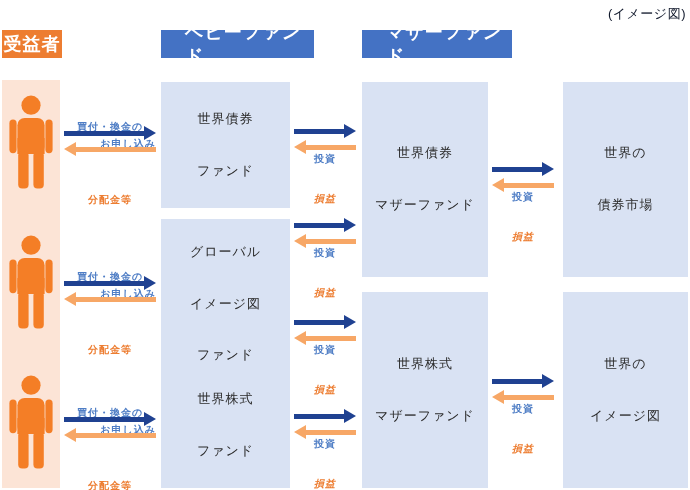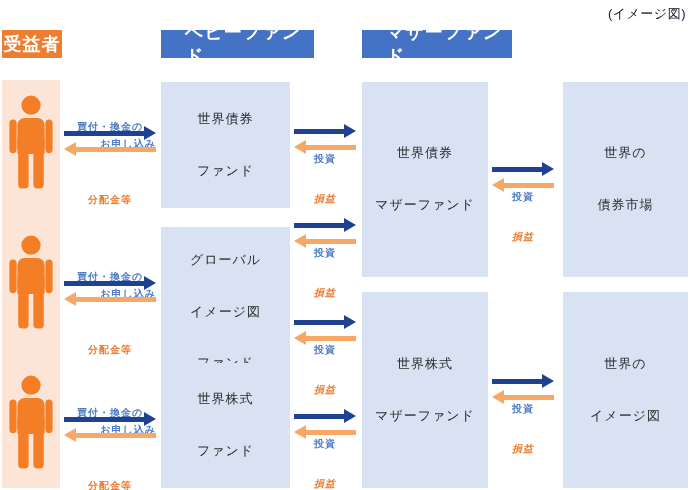--- a/index.html
+++ b/index.html
@@ -38,21 +38,21 @@
   .person svg{width:100%;height:100%;display:block;}
   .p1{top:92px;} .p2{top:232px;} .p3{top:372px;}
 
   .box{
     position:absolute;background:var(--box-fill);
     display:flex;flex-direction:column;align-items:center;justify-content:center;
     font-size:13px;color:var(--box-text);line-height:1.6;letter-spacing:1px;text-align:center;gap:31px;
   }
   .box span{display:block;}
   .b-baby1{left:161px;top:82px;width:129px;height:126px;}
-  .b-baby2{left:161px;top:227px;width:129px;height:170px;}
+  .b-baby2{left:161px;top:219px;width:129px;height:170px;}
   .b-baby3{left:161px;top:363px;width:129px;height:125px;}
   .b-mother1{left:362px;top:82px;width:126px;height:195px;}
   .b-mother2{left:362px;top:292px;width:126px;height:196px;}
   .b-market1{left:563px;top:82px;width:125px;height:195px;}
   .b-market2{left:563px;top:292px;width:125px;height:196px;}
 
   
   .arr{position:absolute;left:0;right:0;height:14px;}
   .arr .shaft{position:absolute;top:4.5px;height:5px;}
   .arr .head{position:absolute;top:0;width:0;height:0;border-top:7px solid transparent;border-bottom:7px solid transparent;}

